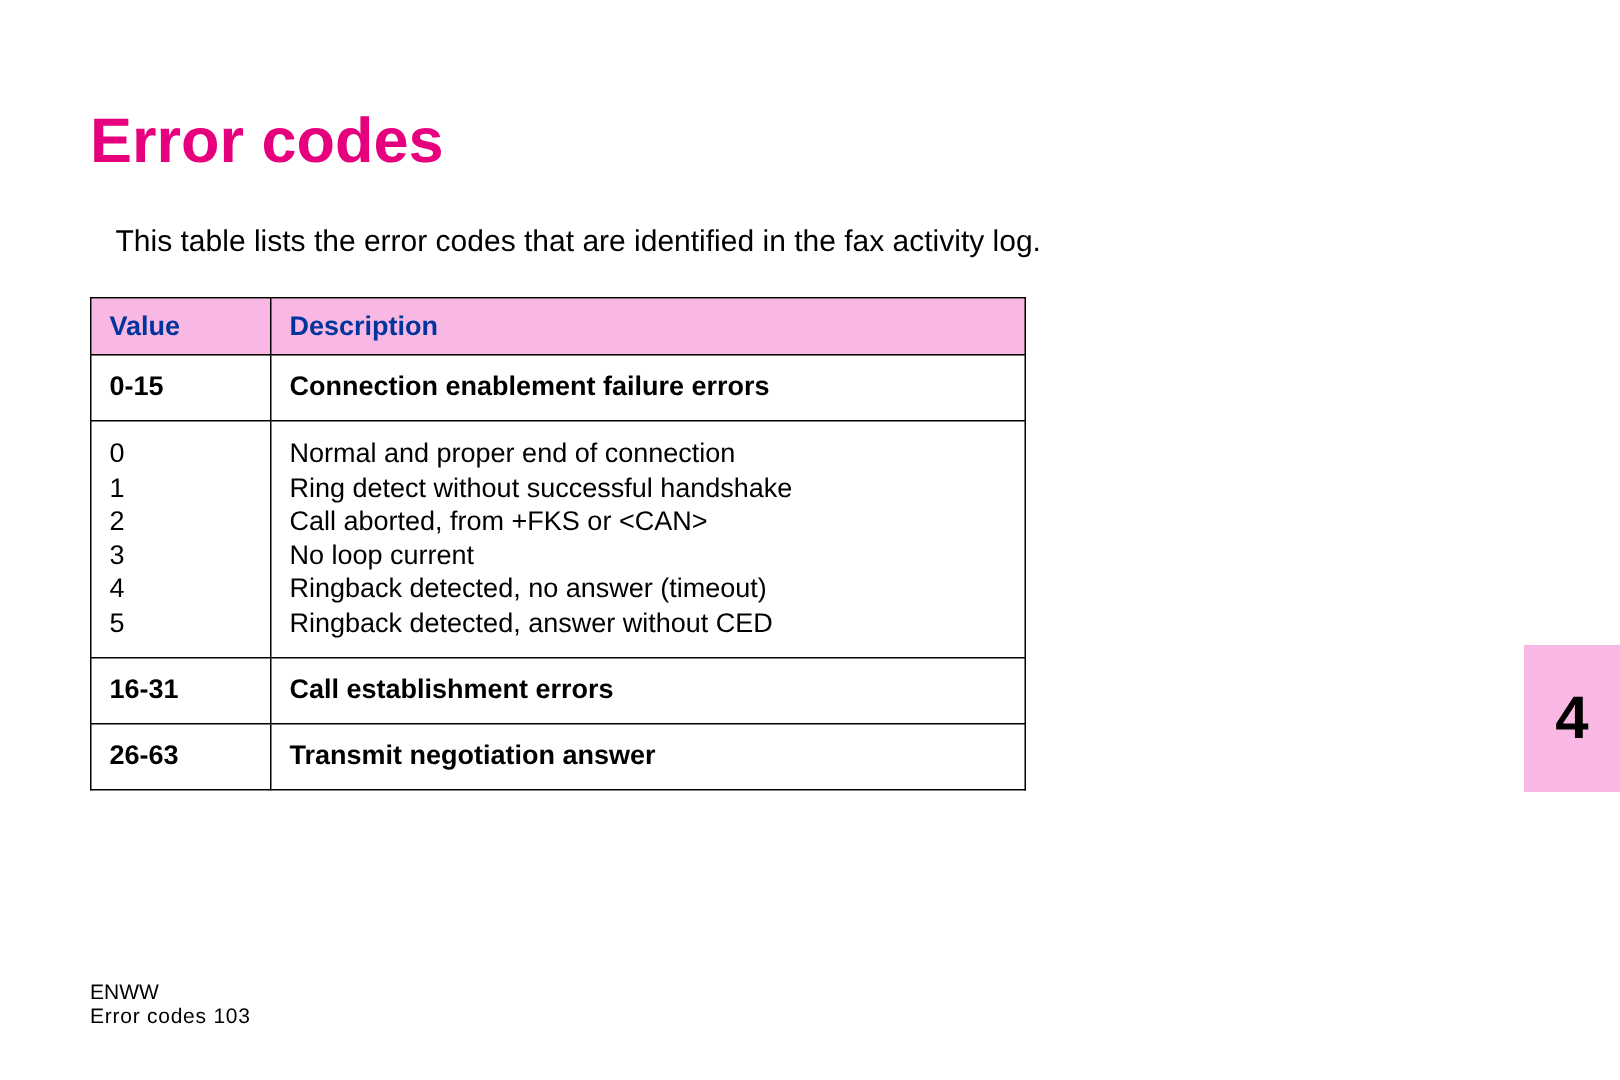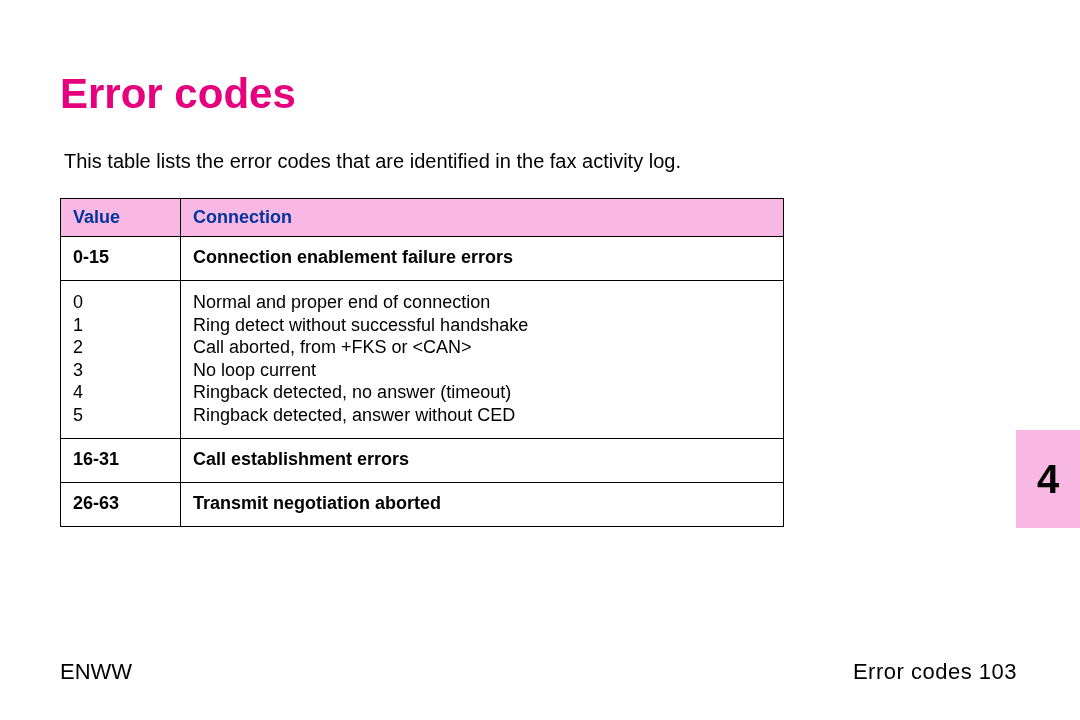--- a/index.html
+++ b/index.html
@@ -16,27 +16,27 @@
     padding: 70px 60px 0 60px;
     box-sizing: border-box;
   }
   h1.title {
     margin: 0 0 30px 0;
     font-size: 42px;
     font-weight: bold;
     color: #e6007e; 
   }
   p.intro {
-    margin: 0 0 24px 4px;
+    margin: 0 0 24px 17px;
     font-size: 20px;
     line-height: 1.3;
   }
   table.err {
     border-collapse: collapse;
-    width: 724px;
+    width: 624px;
     font-size: 18px;
   }
   table.err th, table.err td {
     border: 1px solid #000;
     text-align: left;
     vertical-align: top;
   }
   table.err thead th {
     background: #f9b7e3; 
     color: #00359e;      
@@ -70,25 +70,26 @@
   .side-tab span {
     font-size: 40px;
     font-weight: bold;
     color: #000;
   }
 
   
   .footer {
     position: absolute;
     left: 60px;
-    right: 63px;
+    right: 48px;
     bottom: 35px;
     display: flex;
     justify-content: space-between;
-    font-size: 22px;
+    font-size: 14px;
+    flex-direction: column;
   }
   .footer .right {
     letter-spacing: 0.5px;
   }
   .footer .page-num {
   }
 </style>
 </head>
 <body>
 
@@ -99,21 +100,21 @@
   <p class="intro">This table lists the error codes that are identified in the fax activity log.</p>
 
   <table class="err">
     <colgroup>
       <col class="col-value">
       <col>
     </colgroup>
     <thead>
       <tr>
         <th>Value</th>
-        <th>Connection</th>
+        <th>Description</th>
       </tr>
     </thead>
     <tbody>
 
       <tr>
         <td class="sec-val">0-15</td>
         <td class="sec-desc">Connection enablement failure errors</td>
       </tr>
 
       <tr>
@@ -132,21 +133,21 @@
       </tr>
 
       <tr>
         <td class="sec-val">16-31</td>
         <td class="sec-desc">Call establishment errors</td>
       </tr>
 
 
       <tr>
         <td class="sec-val">26-63</td>
-        <td class="sec-desc">Transmit negotiation aborted</td>
+        <td class="sec-desc">Transmit negotiation answer</td>
       </tr>
     </tbody>
   </table>
 </div>
 
 <div class="side-tab">
   <span>4</span>
 </div>
 
 <div class="footer">

